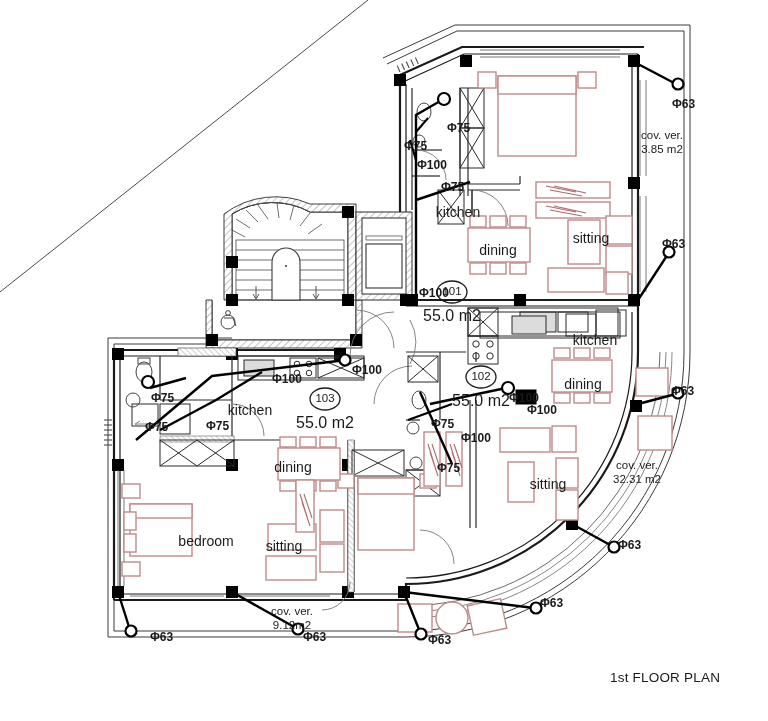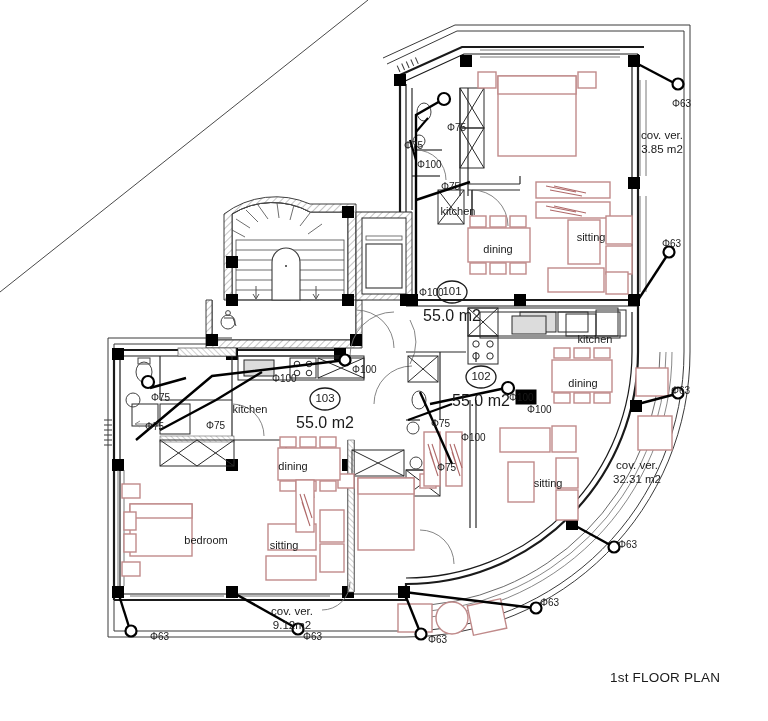--- a/index.html
+++ b/index.html
@@ -2,22 +2,22 @@
 <html><head>
 <meta charset="utf-8">
 <style>
   html,body{margin:0;padding:0;background:#ffffff;}
   body{width:768px;height:721px;overflow:hidden;
        font-family:"Liberation Sans",sans-serif;color:#1a1a1a;}
   #sheet{position:relative;width:768px;height:721px;background:#fff;}
   #plan{position:absolute;left:0;top:0;width:768px;height:721px;}
   .lbl{position:absolute;font-family:"Liberation Sans",sans-serif;
        color:#1a1a1a;white-space:nowrap;line-height:1.12;}
-  .room{font-size:11px;}
-  .pipe{font-size:10px;}
+  .room{font-size:14px;}
+  .pipe{font-size:12px;font-weight:bold;}
   .aptnum{font-size:11.5px;text-align:center;}
   .aptarea{font-size:16px;text-align:center;}
   .bal{font-size:11.5px;text-align:center;line-height:1.25;}
   .title{font-size:13.5px;letter-spacing:.2px;}
   .ctr{transform:translateX(-50%);text-align:right;}
 </style>
 </head>
 <body>
 
 <div id="sheet">

